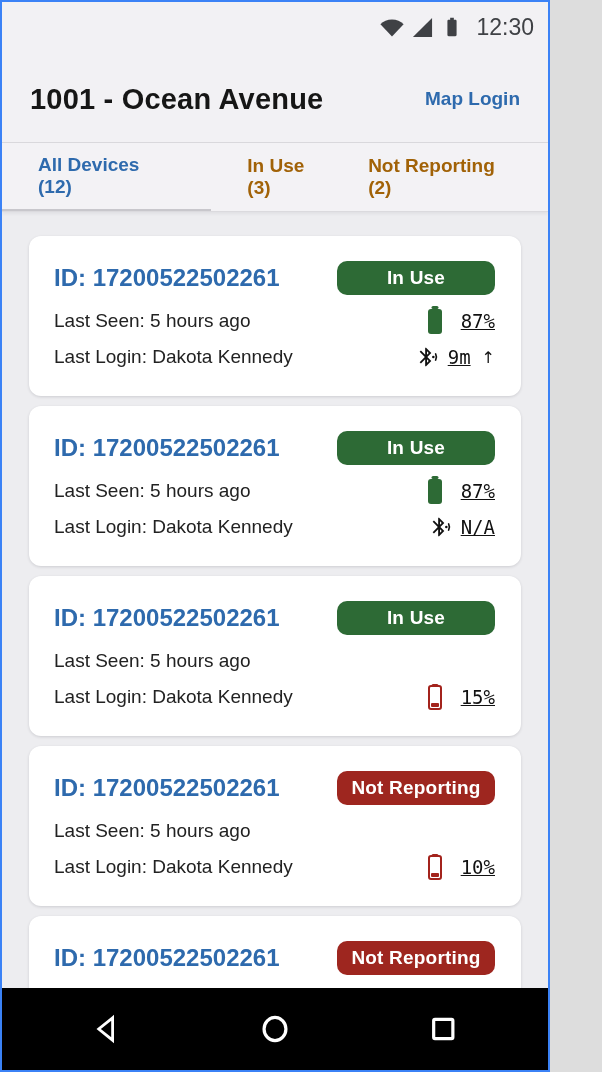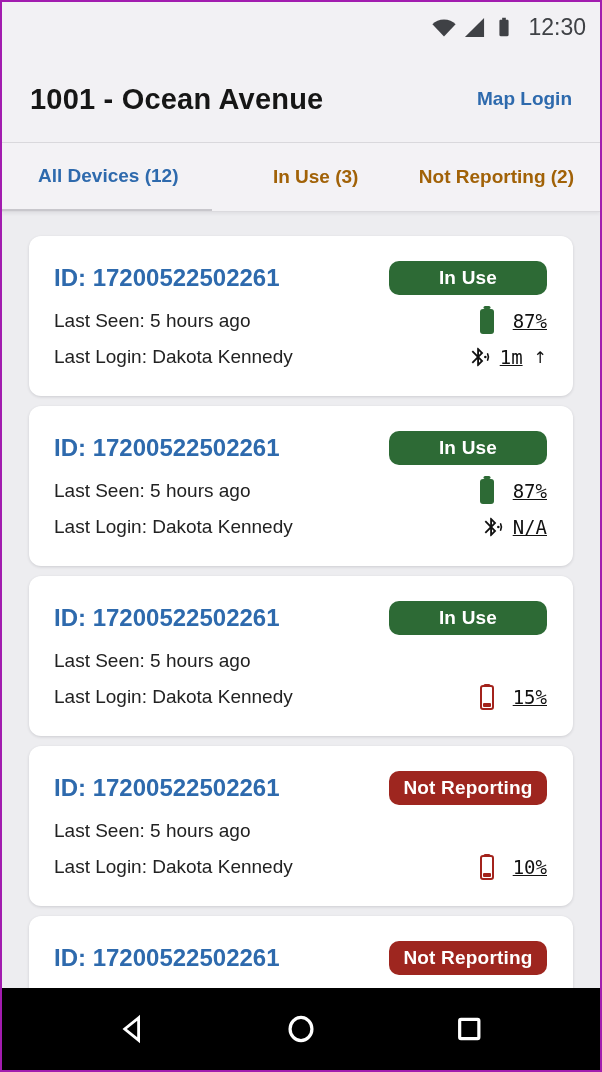--- a/index.html
+++ b/index.html
@@ -8,22 +8,22 @@
     --not-reporting:#9e261f;
     --battery-high:#2d6a35;
     --battery-low:#a3231c;
     --text-dark:#222222;
     --icon-dark:#3f4145;
   }
   *{margin:0;padding:0;box-sizing:border-box;}
   html,body{background:#ddd;}
   body{font-family:"Liberation Sans",sans-serif;-webkit-font-smoothing:antialiased;}
   .phone{
-    width:602px;height:1072px;
-    border:2px solid #a21caf;
+    width:550px;height:1072px;
+    border:2px solid #3b82f6;
     background:#f2f1f4;
     display:flex;flex-direction:column;
     overflow:hidden;position:relative;
   }
   
   .statusbar{
     height:44px;flex:0 0 auto;
     display:flex;align-items:center;justify-content:flex-end;
     padding:6px 14px 0 14px;gap:7px;
   }
@@ -156,21 +156,21 @@
         <span class="bat high"></span>
         <span class="mono">87%</span>
       </div>
       <div class="meta">Last Login: Dakota Kennedy</div>
       <div class="stat">
         <svg class="bt-icon" width="24" height="22" viewBox="0 0 26 24">
           <path d="M17.7 7.7 12 2h-1v7.6L6.4 5 5 6.4 10.6 12 5 17.6 6.4 19 11 14.4V22h1l5.7-5.7-4.3-4.3 4.3-4.3zM13 5.8l1.9 1.9-1.9 1.9V5.8zm1.9 10.5L13 18.2v-3.8l1.9 1.9z" fill="#111"></path>
           <circle cx="19.9" cy="12" r="1.4" fill="#111"></circle>
           <path d="M22.4 8.7a7.2 7.2 0 0 1 0 6.6" stroke="#111" stroke-width="1.8" fill="none" stroke-linecap="round"></path>
         </svg>
-        <span class="mono">1m</span>
+        <span class="mono">9m</span>
         <span class="bt-arrow">↑</span>
       </div>
     </article>
 
     <article class="card">
       <div class="device-id">ID: 17200522502261</div>
       <div class="badge in-use">In Use</div>
       <div class="meta">Last Seen: 5 hours ago</div>
       <div class="stat">
         <span class="bat high"></span>

